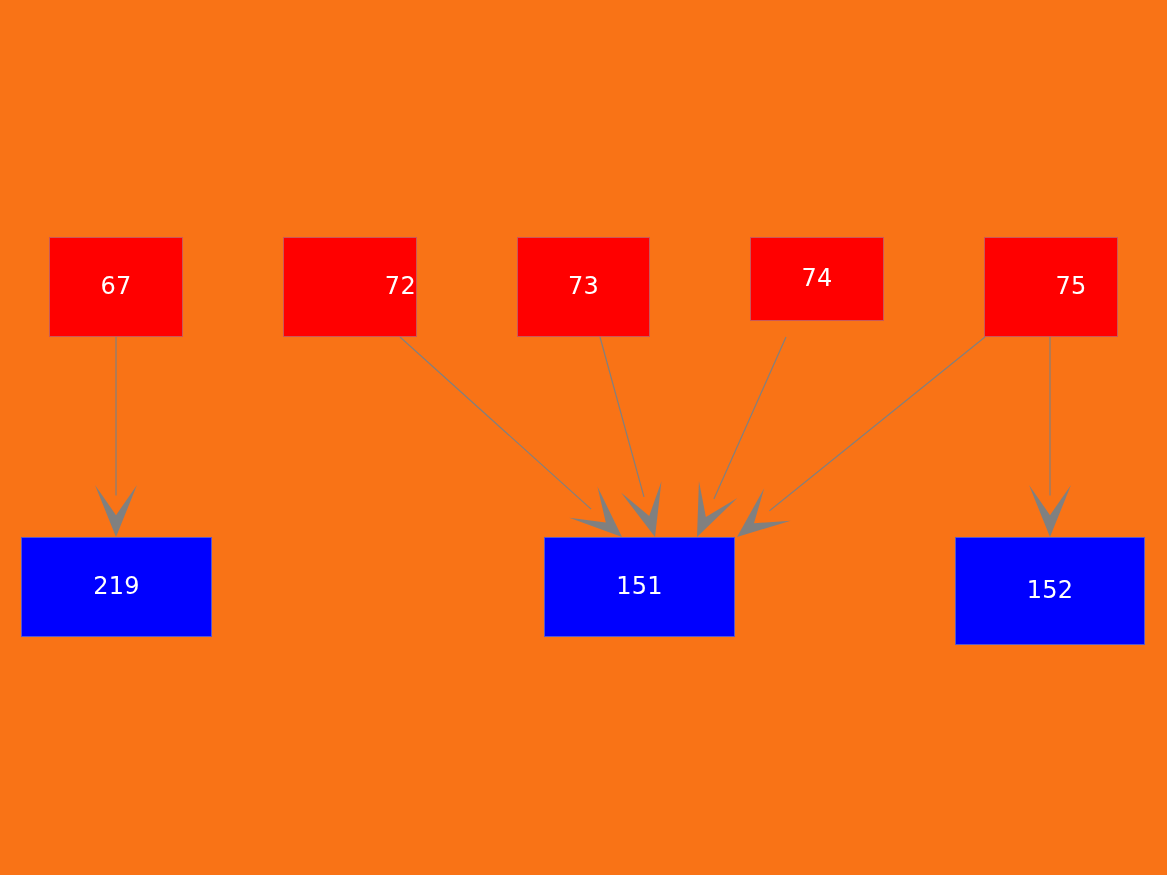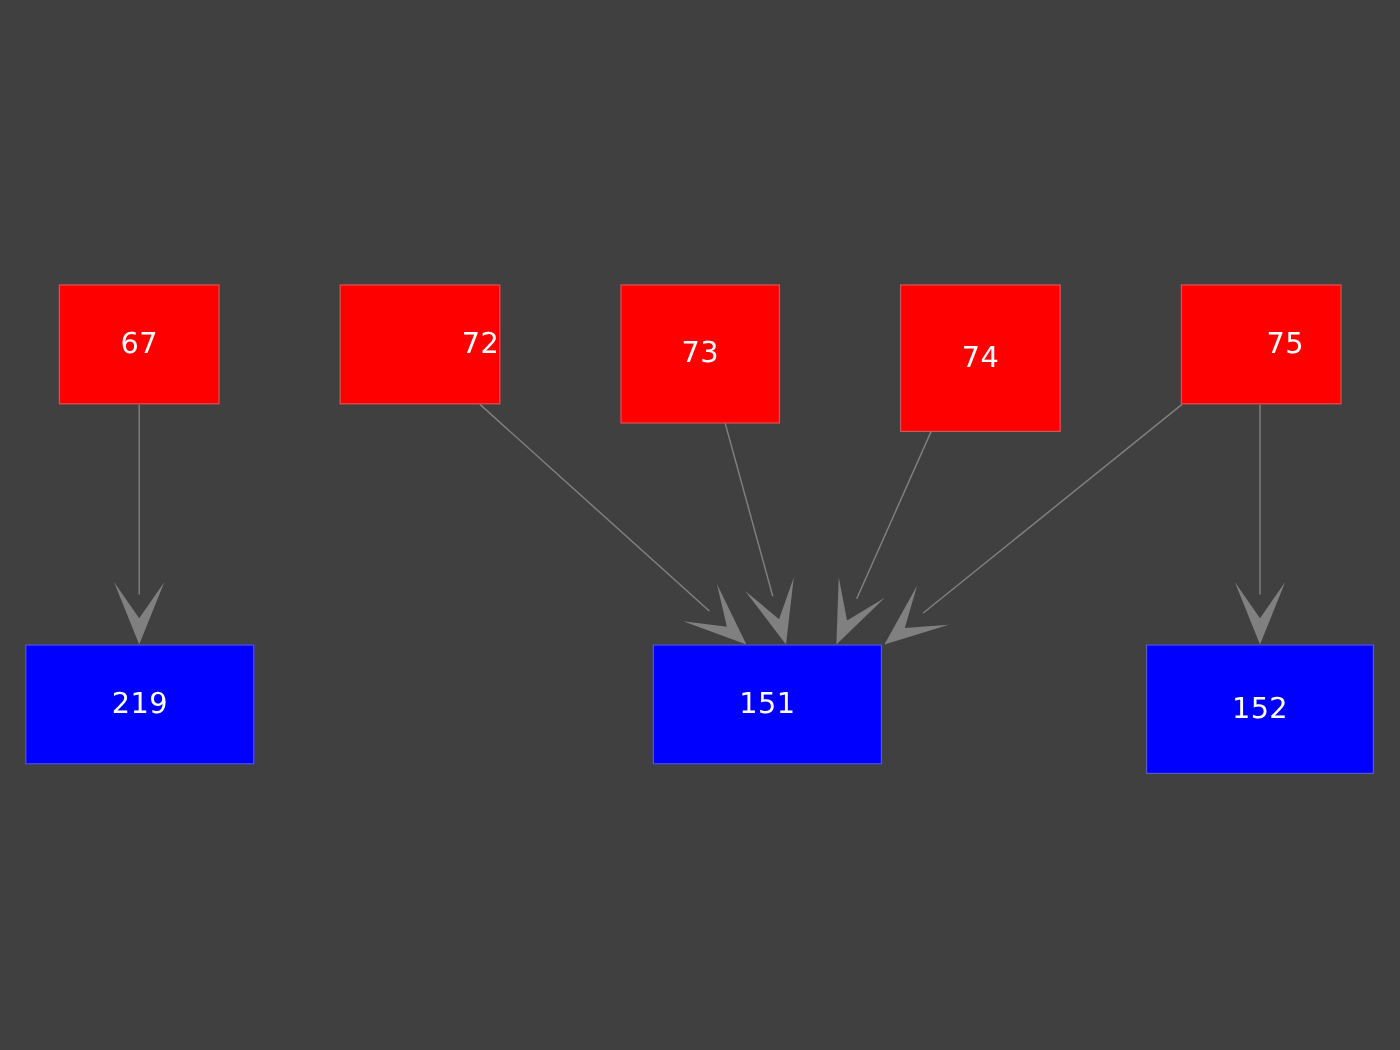--- a/index.html
+++ b/index.html
@@ -8,21 +8,21 @@
     padding: 0;
     background: #ffffff;
   }
   body {
     font-family: "DejaVu Sans", sans-serif;
   }
   #canvas {
     position: relative;
     width: 1167px;
     height: 875px;
-    background: #404040;
+    background: #f97316;
     overflow: hidden;
   }
   #edge-layer {
     position: absolute;
     left: 0;
     top: 0;
     width: 1167px;
     height: 875px;
     pointer-events: none;
   }
@@ -77,24 +77,24 @@
       </g>
     </svg>
 
   <div id="node-layer">
       <div class="node" style="left: 49px; top: 237px; width: 134px; height: 100px; background: rgb(255, 0, 0); color: rgb(255, 255, 255); font-size: 24px;">
         <span class="node-label">67</span>
       </div>
       <div class="node" style="left: 283px; top: 237px; width: 134px; height: 100px; background: rgb(255, 0, 0); color: rgb(255, 255, 255); font-size: 24px; justify-content: flex-end;">
         <span class="node-label">72</span>
       </div>
-      <div class="node" style="left: 517px; top: 237px; width: 133px; height: 116px; background: rgb(255, 0, 0); color: rgb(255, 255, 255); font-size: 24px;">
+      <div class="node" style="left: 517px; top: 237px; width: 133px; height: 100px; background: rgb(255, 0, 0); color: rgb(255, 255, 255); font-size: 24px;">
         <span class="node-label">73</span>
       </div>
-      <div class="node" style="left: 750px; top: 237px; width: 134px; height: 123px; background: rgb(255, 0, 0); color: rgb(255, 255, 255); font-size: 24px;">
+      <div class="node" style="left: 750px; top: 237px; width: 134px; height: 84px; background: rgb(255, 0, 0); color: rgb(255, 255, 255); font-size: 24px;">
         <span class="node-label">74</span>
       </div>
       <div class="node" style="left: 984px; top: 237px; width: 134px; height: 100px; background: rgb(255, 0, 0); color: rgb(255, 255, 255); font-size: 24px; padding-left: 40px;">
         <span class="node-label">75</span>
       </div>
       <div class="node" style="left: 21px; top: 537px; width: 191px; height: 100px; background: rgb(0, 0, 255); color: rgb(255, 255, 255); font-size: 24px;">
         <span class="node-label">219</span>
       </div>
       <div class="node" style="left: 544px; top: 537px; width: 191px; height: 100px; background: rgb(0, 0, 255); color: rgb(255, 255, 255); font-size: 24px;">
         <span class="node-label">151</span>

